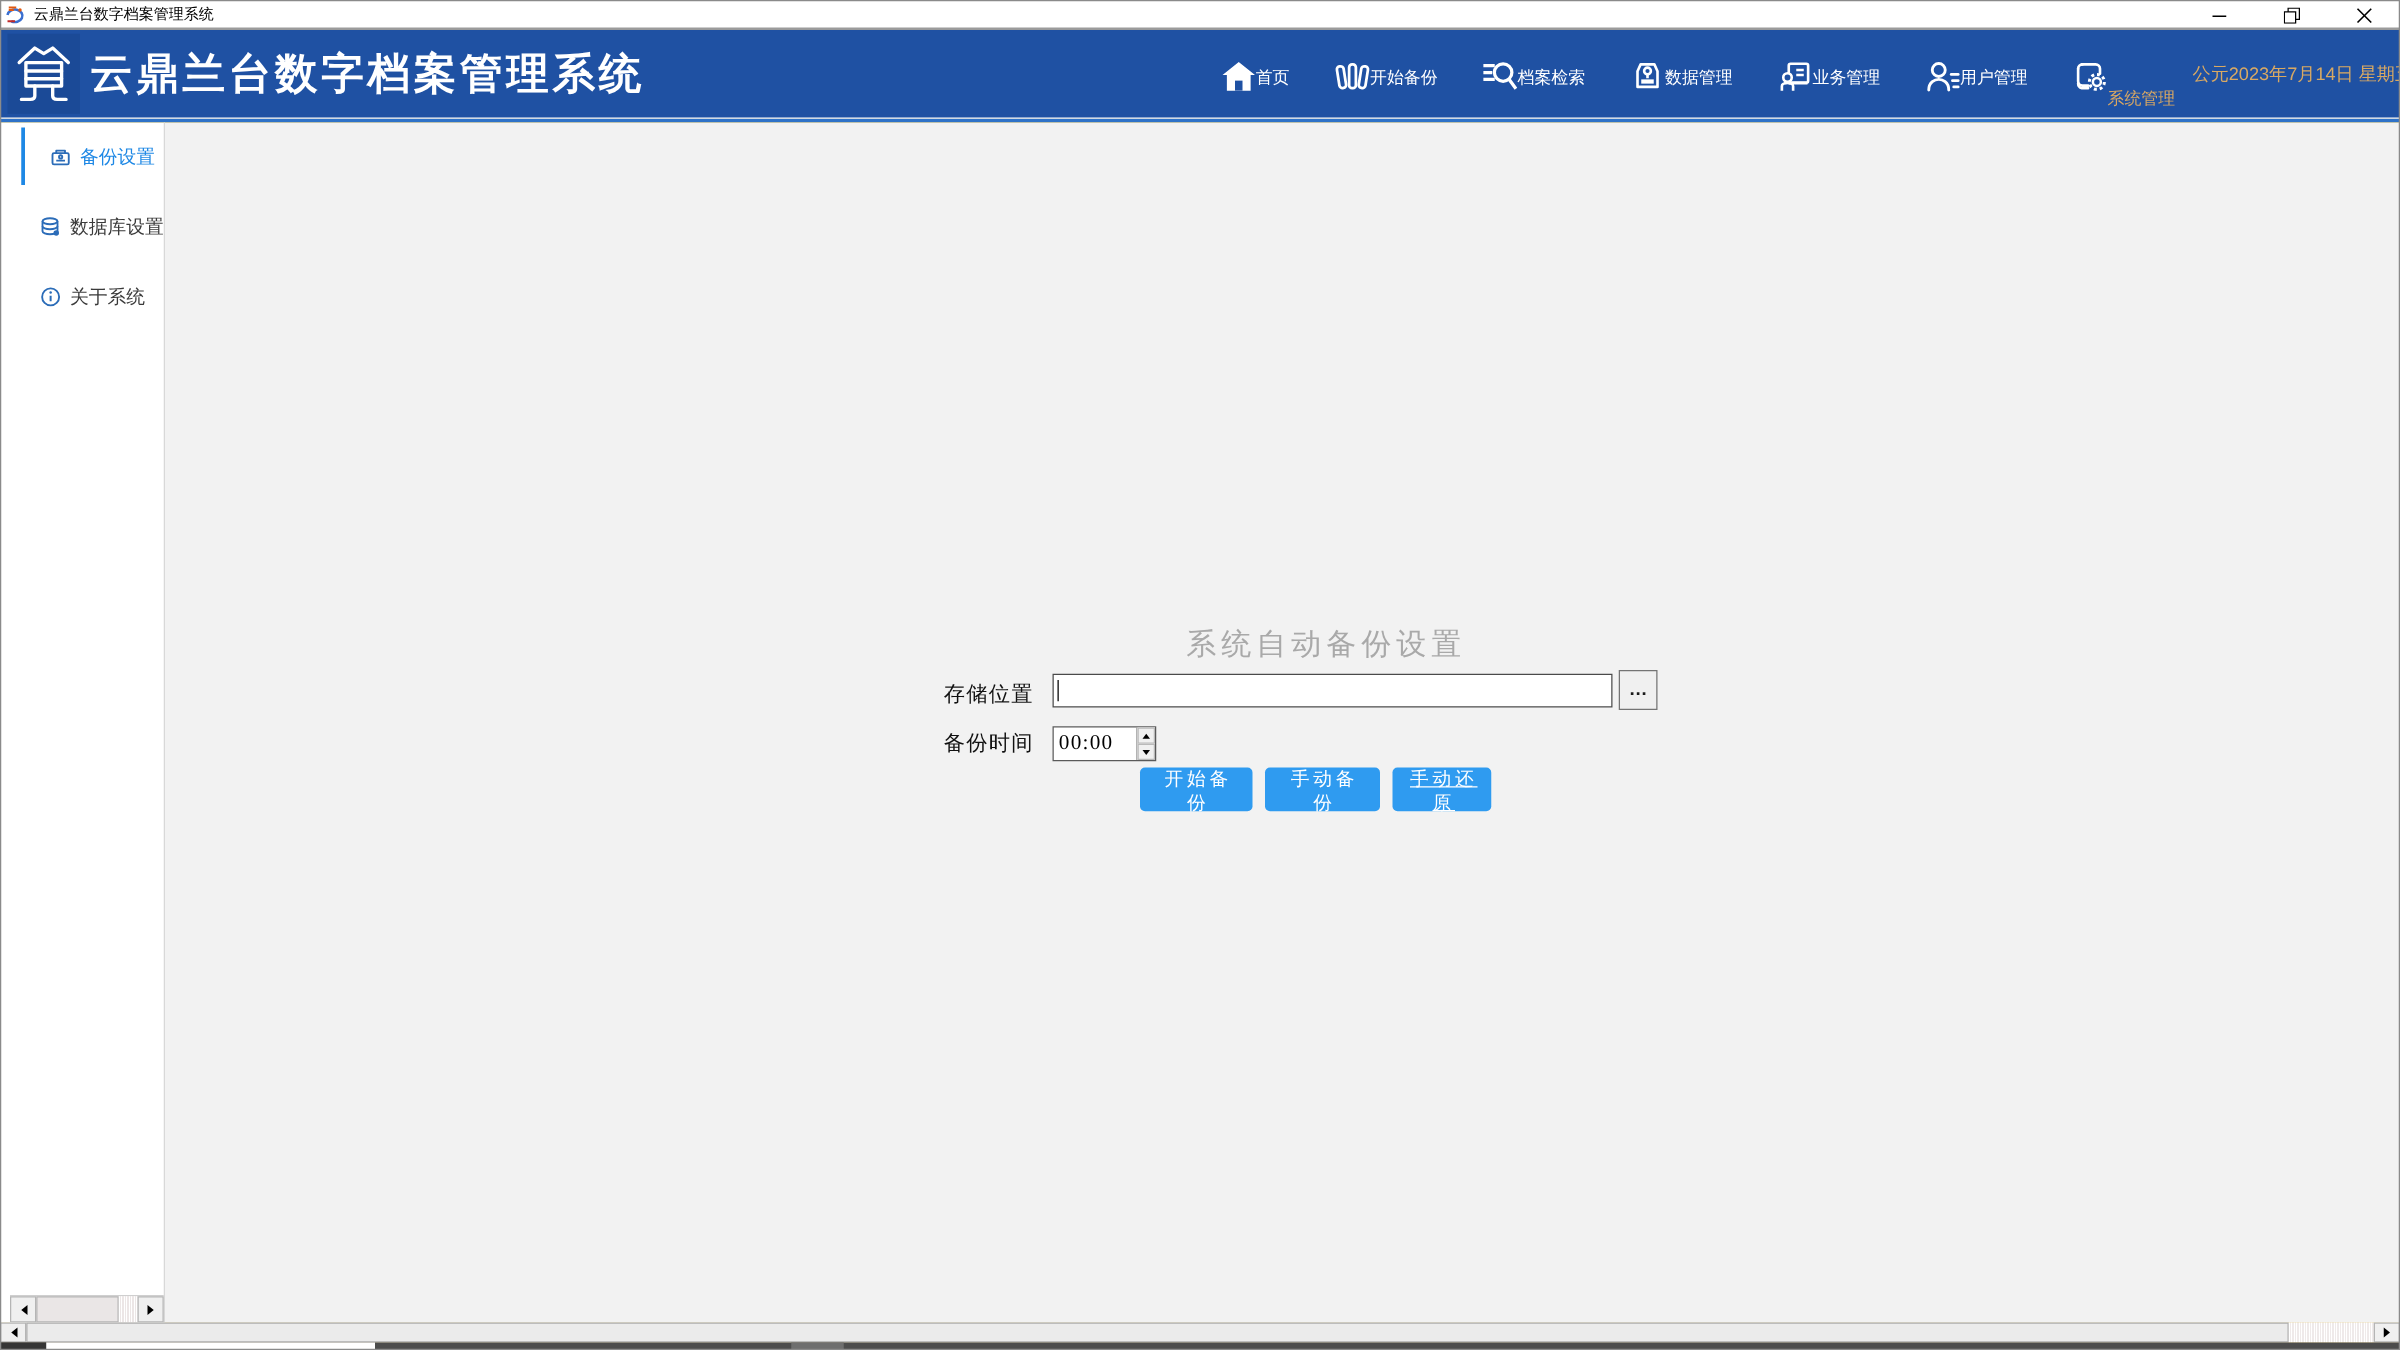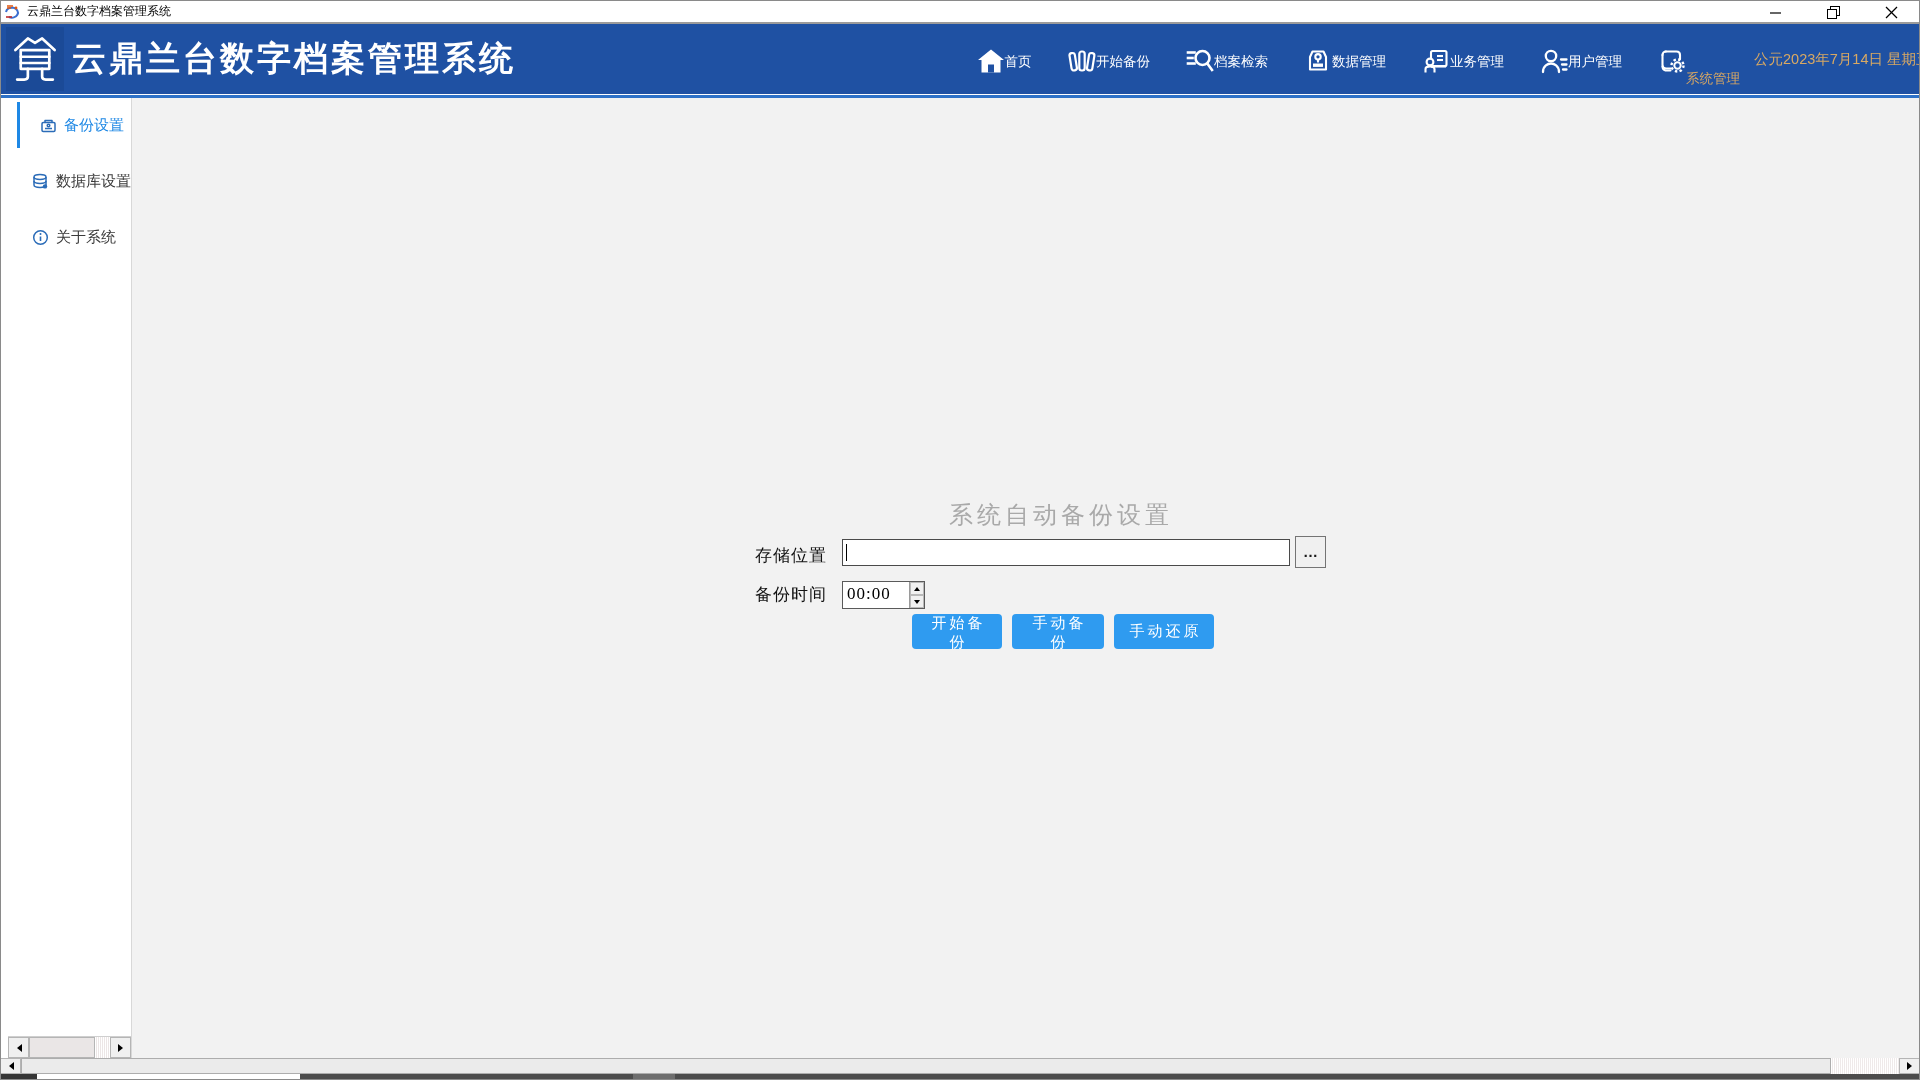--- a/index.html
+++ b/index.html
@@ -55,21 +55,21 @@
   .spinner { position:absolute; left:710px; top:483px; width:83px; height:28px; border:1px solid #5a5a5a; background:#fff; display:flex; }
   .spinner-value { flex:1 1 auto; font-size:17px; color:#000; padding:2px 0 0 4px; letter-spacing:1px; }
   .spin-col { width:15px; display:flex; flex-direction:column; border-left:1px solid #9a9a9a; }
   .spin-btn { flex:1; background:#f0f0f0; border:1px solid #b9b9b9; display:flex; align-items:center; justify-content:center; cursor:pointer; }
   .tri-up { width:0; height:0; border:3px solid transparent; border-bottom:4px solid #000; margin-top:-3px; }
   .tri-dn { width:0; height:0; border:3px solid transparent; border-top:4px solid #000; margin-bottom:-3px; }
   .action-btn { position:absolute; top:516px; height:35px; background:#2F9BF0; color:#fff; border:none; border-radius:4px;
                 font-size:15px; letter-spacing:3px; padding:0 10px 0 13px; cursor:pointer; font-family:inherit; }
   .btn-start { left:780px; width:90px; }
   .btn-manual { left:880px; width:92px; }
-  .btn-restore { left:982px; width:100px; }
+  .btn-restore { left:982px; width:79px;text-decoration:underline; }
 
   
   .sb-hscroll { height:22px; display:flex; align-items:stretch; background:#f5f1f1; border-top:1px solid #cfcfcf; flex:0 0 auto; }
   .scroll-btn { width:21px; background:#f0f0f0; border:1px solid #b5b5b5; display:flex; align-items:center; justify-content:center; cursor:pointer; }
   .arr-l { width:0; height:0; border:4px solid transparent; border-right:5px solid #000; margin-left:-3px; }
   .arr-r { width:0; height:0; border:4px solid transparent; border-left:5px solid #000; margin-right:-3px; }
   .sb-thumb { width:66px; background:#eae6e6; border:1px solid #b5b5b5; cursor:pointer; }
   .sb-gap { width:15px; background:repeating-linear-gradient(90deg,#ffffff 0 1px,#ece6e6 1px 2px); }
   .sb-end { flex:1; background:repeating-linear-gradient(90deg,#ffffff 0 1px,#f3eeee 1px 2px); }
 

